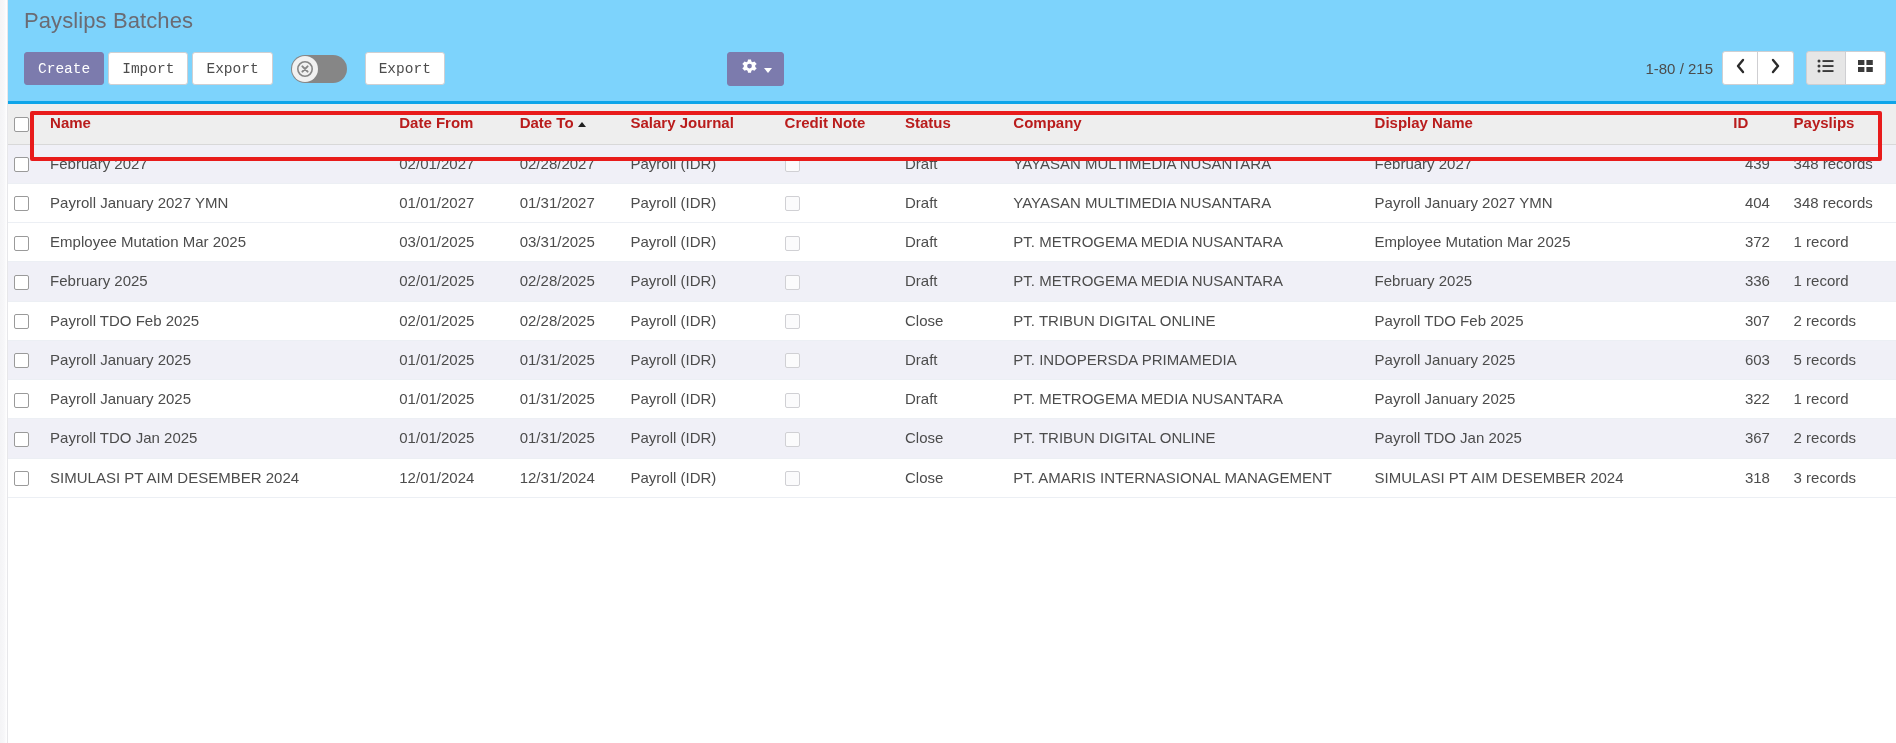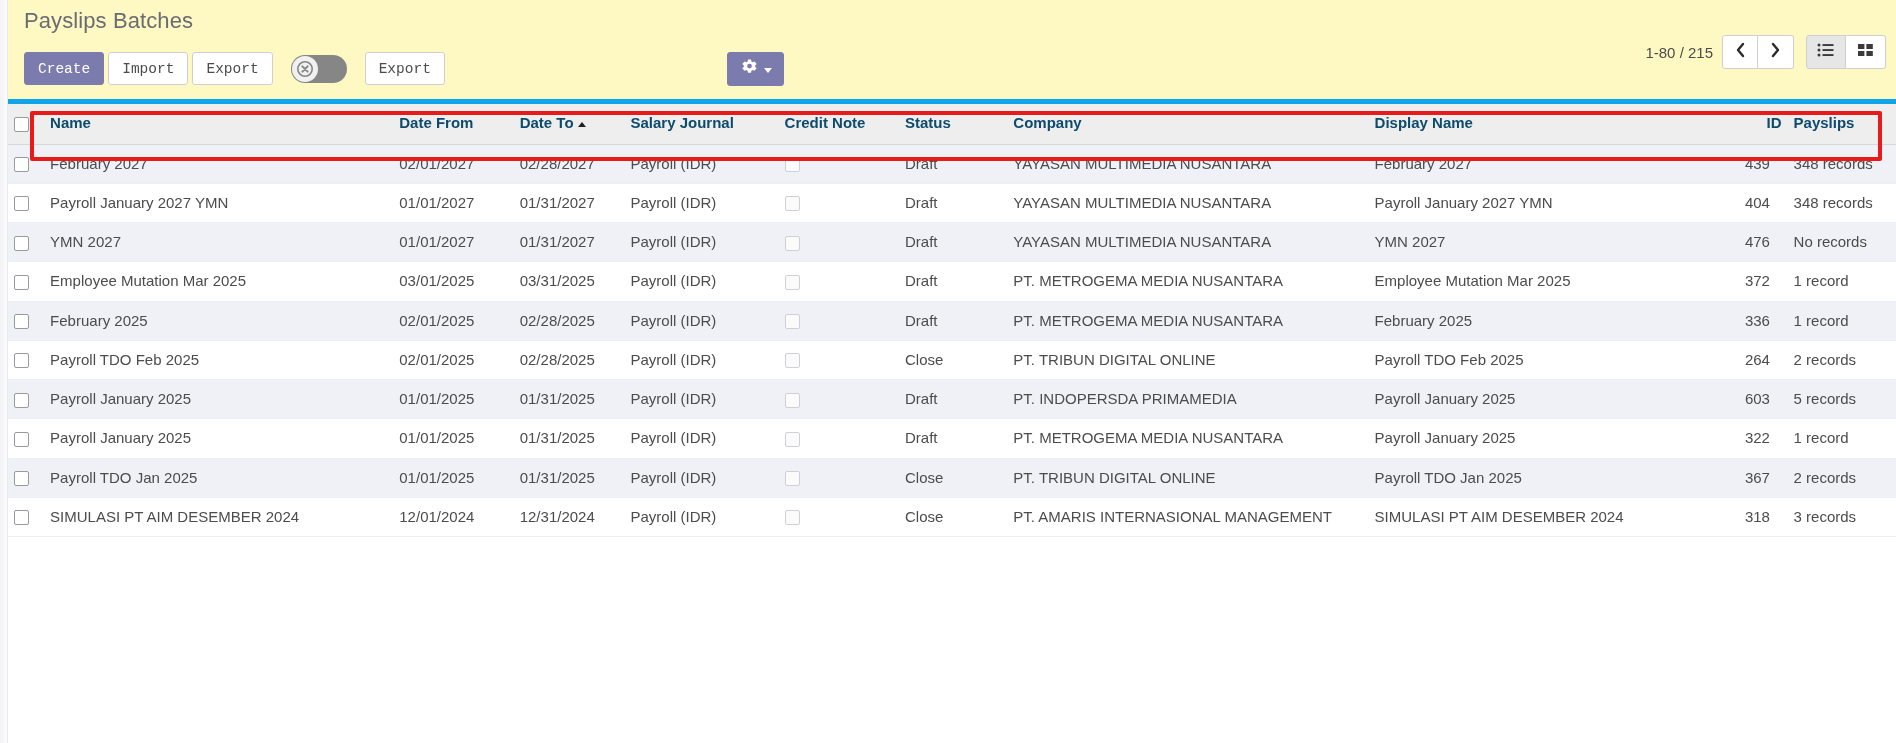--- a/index.html
+++ b/index.html
@@ -34,22 +34,22 @@
     box-sizing: border-box;
     z-index: 4;
   }
 
   
   .control-panel {
     position: absolute;
     left: 8px; top: 0;
     width: 1888px;
     height: 104px;
-    background: #fef9c3;
-    border-bottom: 5px solid #0ea5e9;
+    background: #7dd3fc;
+    border-bottom: 3px solid #0ea5e9;
     box-sizing: border-box;
   }
   .cp-title {
     position: absolute;
     left: 16px; top: 8px;
     font-size: 22px;
     font-weight: 400;
     color: #6b6b73;
     letter-spacing: .1px;
     white-space: nowrap;
@@ -159,21 +159,21 @@
     flex: 0 0 auto;
     padding-right: 8px;
     display: flex;
     align-items: center;
     cursor: pointer;
   }
 
   
   .cp-right {
     position: absolute;
-    right: 10px; top: 35px;
+    right: 10px; top: 51px;
     display: flex;
     align-items: center;
   }
   .pager-count {
     font-size: 15px;
     color: #4c4c4c;
     margin-right: 9px;
     white-space: nowrap;
   }
   .arrow-group { display: flex; }
@@ -214,32 +214,32 @@
     background: #ffffff;
   }
   table.listview {
     width: 1888px;
     border-collapse: collapse;
     table-layout: fixed;
     font-size: 15px;
   }
   table.listview thead th {
     background: #eeeeee;
-    color: #0c4a6e;
+    color: #b91c1c;
     font-weight: bold;
     font-size: 15px;
     text-align: left;
     vertical-align: top;
     padding: 10px 6px 12px 6px;
     border-bottom: 1px solid #d8d8d8;
     box-sizing: border-box;
     cursor: pointer;
     line-height: 1.15;
   }
-  table.listview thead th.num { text-align: right; }
+  table.listview thead th.num { text-align: left; }
   th .sort-caret {
     display: inline-block;
     width: 0; height: 0;
     border-left: 4px solid transparent;
     border-right: 4px solid transparent;
     border-bottom: 5px solid #1f1f1f;
     margin-left: 4px;
     vertical-align: middle;
   }
   table.listview tbody td {
@@ -420,33 +420,20 @@
             <td>01/01/2027</td>
             <td>01/31/2027</td>
             <td>Payroll (IDR)</td>
             <td><span class="cb light"></span></td>
             <td>Draft</td>
             <td>YAYASAN MULTIMEDIA NUSANTARA</td>
             <td>Payroll January 2027 YMN</td>
             <td class="num">404</td>
             <td>348 records</td>
           </tr>
-          <tr class="odd">
-            <td class="cb-cell"><span class="cb"></span></td>
-            <td>YMN 2027</td>
-            <td>01/01/2027</td>
-            <td>01/31/2027</td>
-            <td>Payroll (IDR)</td>
-            <td><span class="cb light"></span></td>
-            <td>Draft</td>
-            <td>YAYASAN MULTIMEDIA NUSANTARA</td>
-            <td>YMN 2027</td>
-            <td class="num">476</td>
-            <td>No records</td>
-          </tr>
           <tr class="even">
             <td class="cb-cell"><span class="cb"></span></td>
             <td>Employee Mutation Mar 2025</td>
             <td>03/01/2025</td>
             <td>03/31/2025</td>
             <td>Payroll (IDR)</td>
             <td><span class="cb light"></span></td>
             <td>Draft</td>
             <td>PT. METROGEMA MEDIA NUSANTARA</td>
             <td>Employee Mutation Mar 2025</td>
@@ -469,21 +456,21 @@
           <tr class="even">
             <td class="cb-cell"><span class="cb"></span></td>
             <td>Payroll TDO Feb 2025</td>
             <td>02/01/2025</td>
             <td>02/28/2025</td>
             <td>Payroll (IDR)</td>
             <td><span class="cb light"></span></td>
             <td>Close</td>
             <td>PT. TRIBUN DIGITAL ONLINE</td>
             <td>Payroll TDO Feb 2025</td>
-            <td class="num">264</td>
+            <td class="num">307</td>
             <td>2 records</td>
           </tr>
           <tr class="odd">
             <td class="cb-cell"><span class="cb"></span></td>
             <td>Payroll January 2025</td>
             <td>01/01/2025</td>
             <td>01/31/2025</td>
             <td>Payroll (IDR)</td>
             <td><span class="cb light"></span></td>
             <td>Draft</td>

